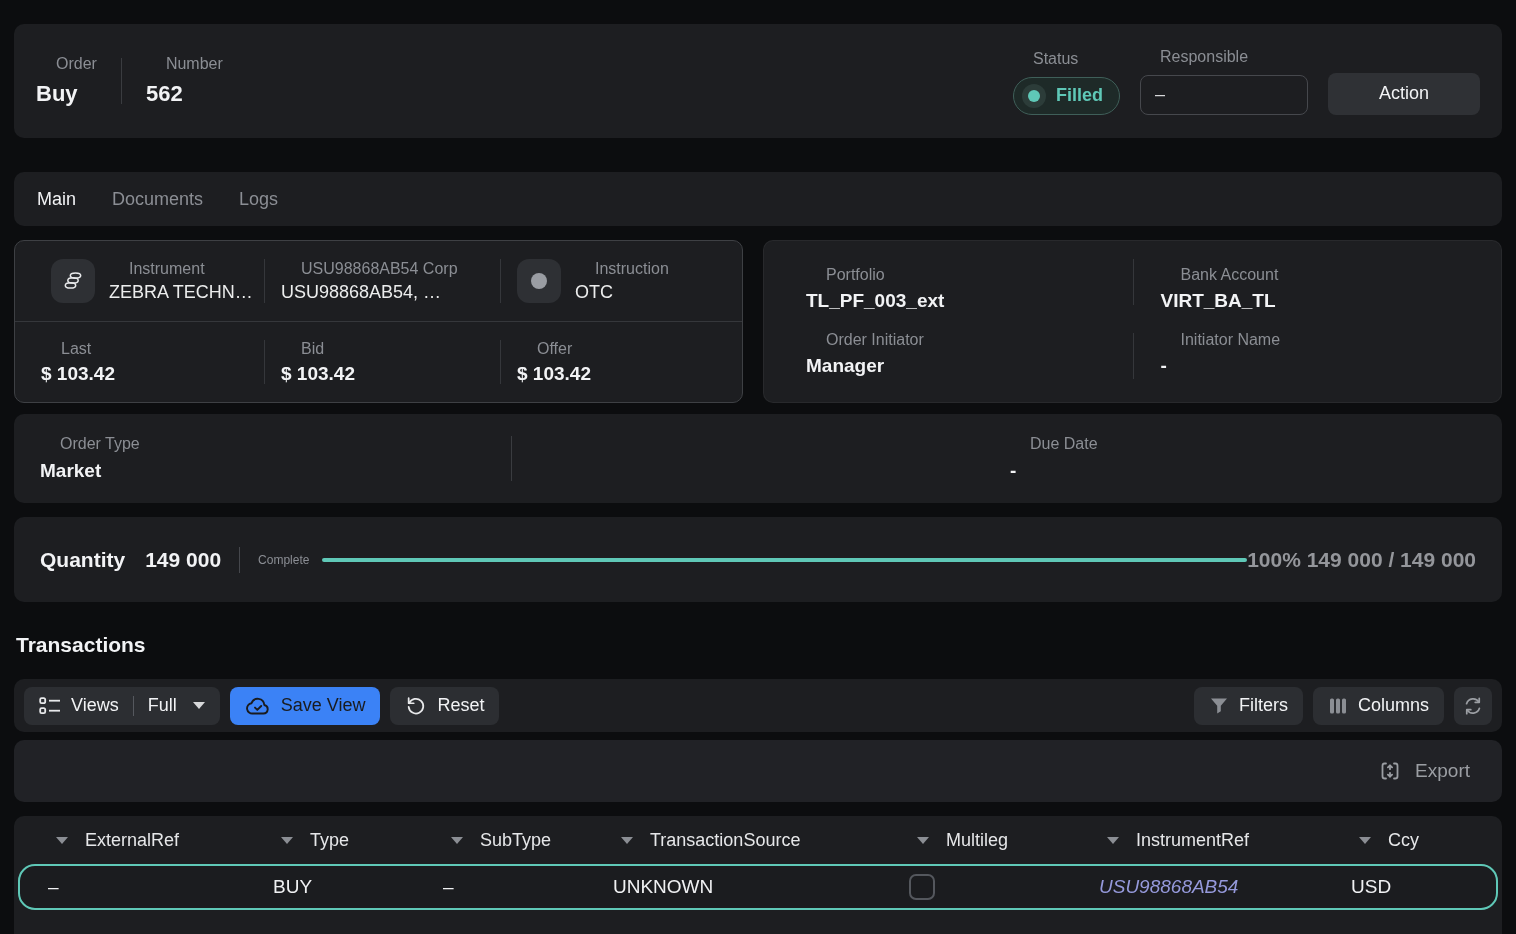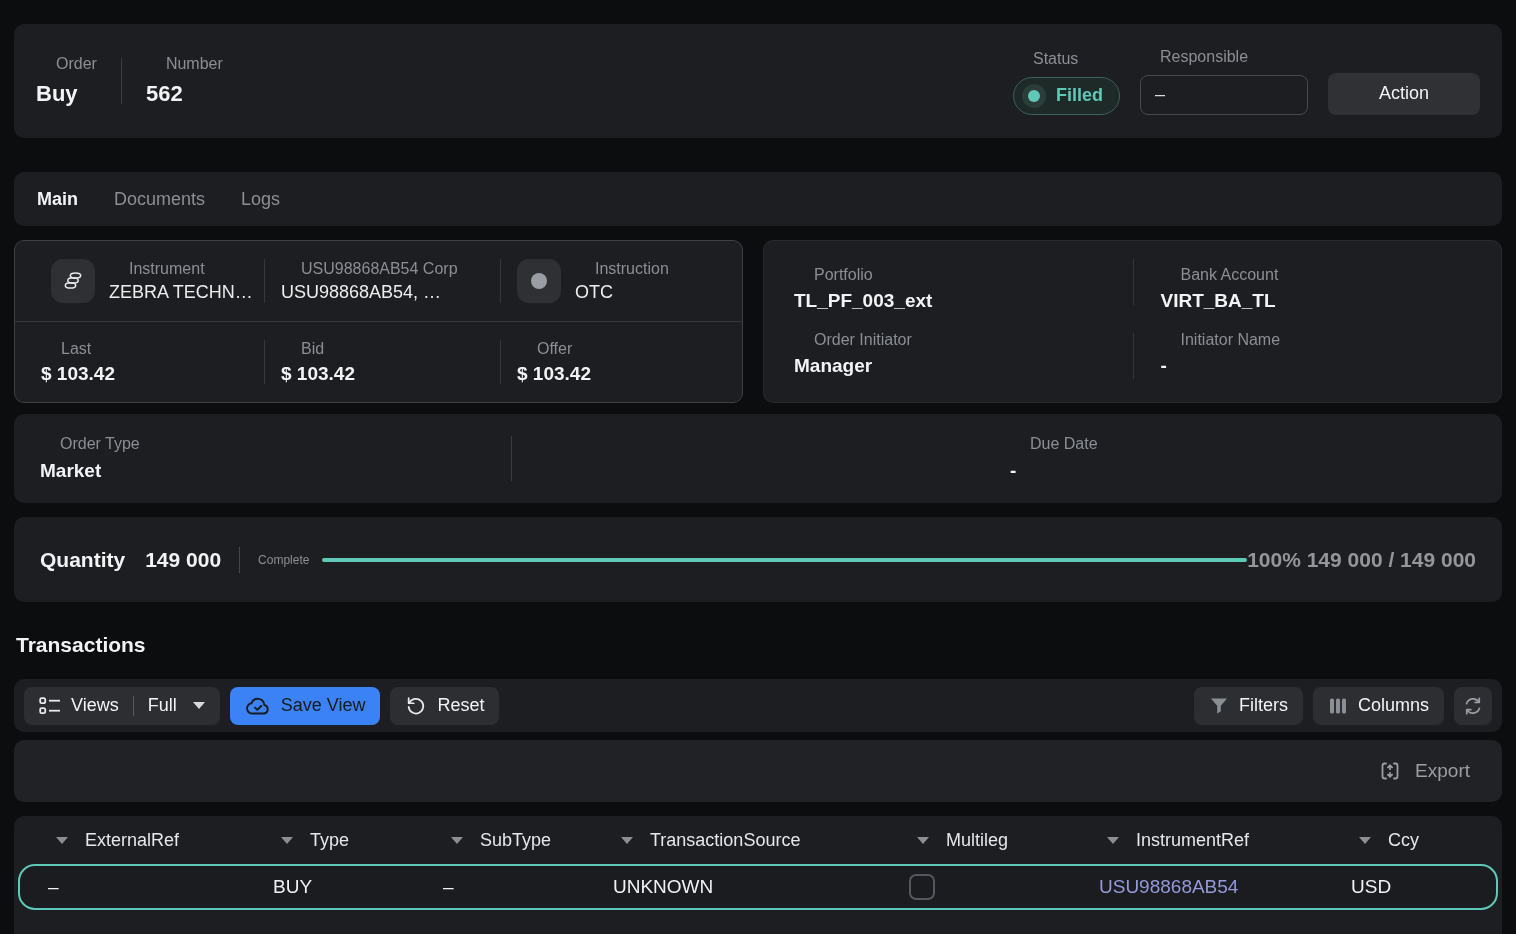--- a/index.html
+++ b/index.html
@@ -31,35 +31,35 @@
   .status-pill{display:flex;align-items:center;gap:10px;height:38px;padding:0 16px 0 8px;border:1px solid #3f5f59;background:#1e2a28;border-radius:999px;text-align:center;}
   .status-dot-ring{width:24px;height:24px;border-radius:50%;background:#2c3c39;display:flex;align-items:center;justify-content:center;}
   .status-dot{width:12px;height:12px;border-radius:50%;background:var(--accent);}
   .status-pill span{color:var(--accent);font-weight:bold;font-size:18px;}
   .resp-input{width:168px;height:40px;border:1px solid #46484d;border-radius:8px;display:flex;align-items:center;padding:0 14px;font-size:18px;color:#d7d8da;background:transparent;}
   .action-btn{width:152px;height:42px;background:#2f3135;border:none;border-radius:8px;color:var(--text);font-size:18px;cursor:pointer;}
 
   
   .tabbar{margin-top:34px;height:54px;display:flex;align-items:center;gap:36px;padding:0 23px;}
   .tab{font-size:18px;color:var(--label);cursor:pointer;}
-  .tab.active{color:var(--text);font-weight:bold;}
+  .tab.active{color:var(--text);font-weight:normal;}
 
   
   .cards-row{margin-top:14px;display:flex;gap:20px;height:163px;}
   .instr-card{width:729px;border:1px solid #3e4044;display:flex;flex-direction:column;}
   .instr-top{height:81px;display:flex;align-items:center;border-bottom:1px solid #35373b;}
   .instr-bottom{height:80px;display:flex;align-items:center;}
   .iseg{display:flex;align-items:center;height:100%;}
   .iseg .txt{min-width:0;}
   .iseg .txt .label{margin-bottom:4px;white-space:nowrap;overflow:hidden;text-overflow:ellipsis;}
   .iseg .txt .val{font-size:18px;color:#eceded;white-space:nowrap;overflow:hidden;text-overflow:ellipsis;}
   .icon-sq{width:44px;height:44px;border-radius:12px;background:#2e3034;display:flex;align-items:center;justify-content:center;flex:0 0 auto;margin-right:14px;}
   .vdiv{width:1px;height:44px;background:#35373b;flex:0 0 auto;}
   .quote .label{margin-bottom:5px;}
-  .acct-card{width:739px;border:1px solid rgba(255,255,255,0.05);position:relative;display:grid;grid-template-columns:1fr 1fr;grid-template-rows:1fr 1fr;padding:16px 4px;}
+  .acct-card{width:739px;border:1px solid rgba(255,255,255,0.05);position:relative;display:grid;grid-template-columns:1fr 1fr;grid-template-rows:1fr 1fr;padding:16px 16px;}
   .acct-cell{padding:8px 0 8px 26px;display:flex;flex-direction:column;justify-content:center;}
   .acct-cell.right{padding-left:28px;}
   .acct-cell .label{margin-bottom:6px;}
   .acct-vdiv{position:absolute;left:50%;width:1px;height:46px;background:#35373b;}
 
   
   .ordertype-card{margin-top:11px;height:89px;position:relative;display:flex;align-items:center;}
   .ot-left{padding-left:26px;}
   .ot-left .label,.ot-due .label{margin-bottom:7px;}
   .ot-div{position:absolute;left:497px;top:22px;width:1px;height:45px;background:#3a3c40;}
@@ -87,21 +87,21 @@
   .export-bar{margin-top:8px;height:62px;background:var(--card2);border-radius:10px;display:flex;align-items:center;justify-content:flex-end;padding-right:32px;gap:13px;}
   .export-bar span{font-size:19px;color:#9b9ea3;cursor:pointer;}
 
   .table-card{margin-top:14px;height:170px;display:flex;flex-direction:column;}
   .thead{height:48px;display:grid;grid-template-columns:225px 170px 170px 296px 190px 252px 1fr;align-items:center;padding-left:42px;}
   .th{display:flex;align-items:center;gap:17px;}
   .th .sort-caret{width:0;height:0;border-left:6px solid transparent;border-right:6px solid transparent;border-top:7px solid #8b8e94;cursor:pointer;}
   .th span{font-size:18px;color:#e6e7e9;}
   .trow{margin:0 4px;height:46px;border:2px solid var(--accent);border-radius:17px;background:#1b1c1f;display:grid;grid-template-columns:225px 170px 170px 296px 190px 252px 1fr;align-items:center;padding-left:28px;cursor:pointer;}
   .td{font-size:19px;color:#f0f1f3;}
-  .td.link{color:var(--link);}
+  .td.link{color:var(--link);font-style:italic;}
   .checkbox{width:26px;height:26px;border:2px solid #54575d;border-radius:7px;background:transparent;cursor:pointer;}
 
   svg{display:block;}
 </style>
 </head>
 <body>
 
 <div class="page">
 
   <div class="card order-header">

